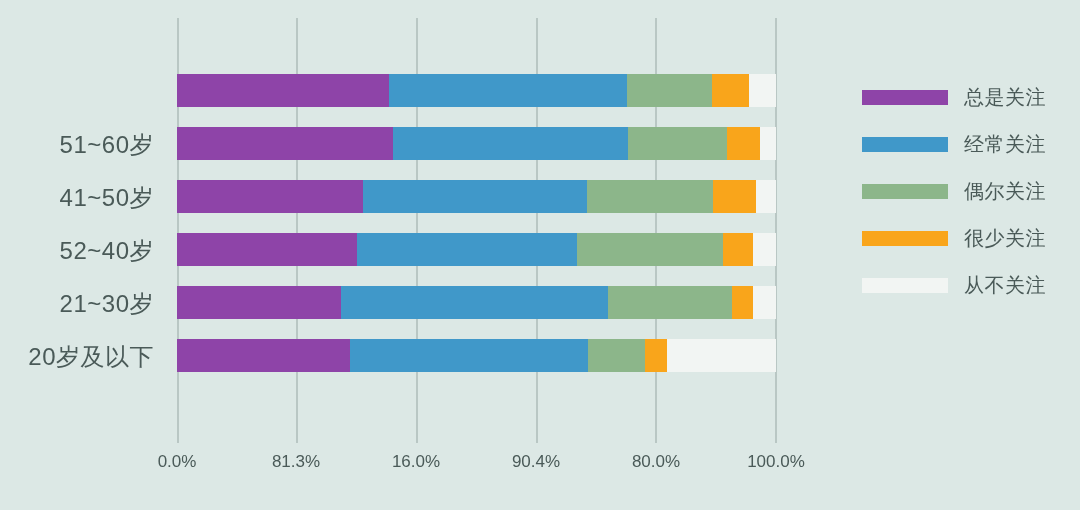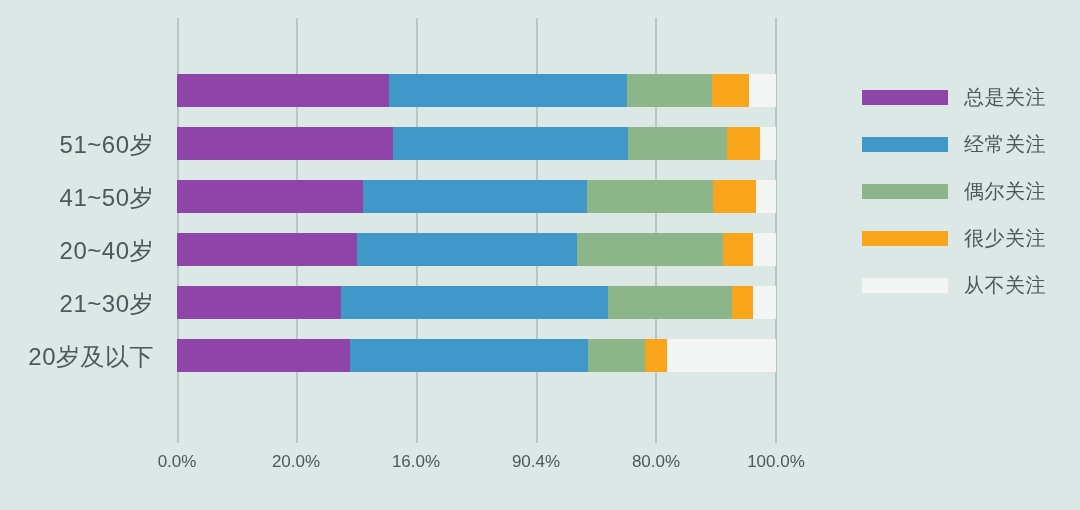--- a/index.html
+++ b/index.html
@@ -117,21 +117,21 @@
   }
 </style>
 </head>
 <body>
 
 <div id="chart-root">
 
   <div id="y-axis">
     <div class="y-label" style="top:111px;">51~60岁</div>
     <div class="y-label" style="top:164px;">41~50岁</div>
-    <div class="y-label" style="top:217px;">20~40岁</div>
+    <div class="y-label" style="top:217px;">52~40岁</div>
     <div class="y-label" style="top:270px;margin-left:6px;">21~30岁</div>
     <div class="y-label" style="top:323px;text-align:center;">20岁及以下</div>
   </div>
 
   <div id="plot-area">
     <div class="gridline" style="left:0px;"></div>
     <div class="gridline" style="left:119px;"></div>
     <div class="gridline" style="left:239px;"></div>
     <div class="gridline" style="left:359px;"></div>
     <div class="gridline" style="left:478px;"></div>
@@ -177,21 +177,21 @@
           <span class="seg" style="width: 39.7%; background: rgb(64, 152, 201);"></span>
           <span class="seg" style="width: 9.5%; background: rgb(140, 182, 138);"></span>
           <span class="seg" style="width: 3.7%; background: rgb(249, 165, 27);"></span>
           <span class="seg" style="width: 18.2%; background: rgb(242, 245, 243);"></span>
         </div>
       </div>
   </div>
 
   <div id="x-axis">
     <div class="x-label" style="left:177px;">0.0%</div>
-    <div class="x-label" style="left:296px;">20.0%</div>
+    <div class="x-label" style="left:296px;">81.3%</div>
     <div class="x-label" style="left:416px;">16.0%</div>
     <div class="x-label" style="left:536px;">90.4%</div>
     <div class="x-label" style="left:656px;">80.0%</div>
     <div class="x-label" style="left:776px;">100.0%</div>
   </div>
 
   <div id="legend">
       <div class="legend-item">
         <span class="legend-swatch" style="background: rgb(142, 68, 168);"></span>
         <span class="legend-label">总是关注</span>

